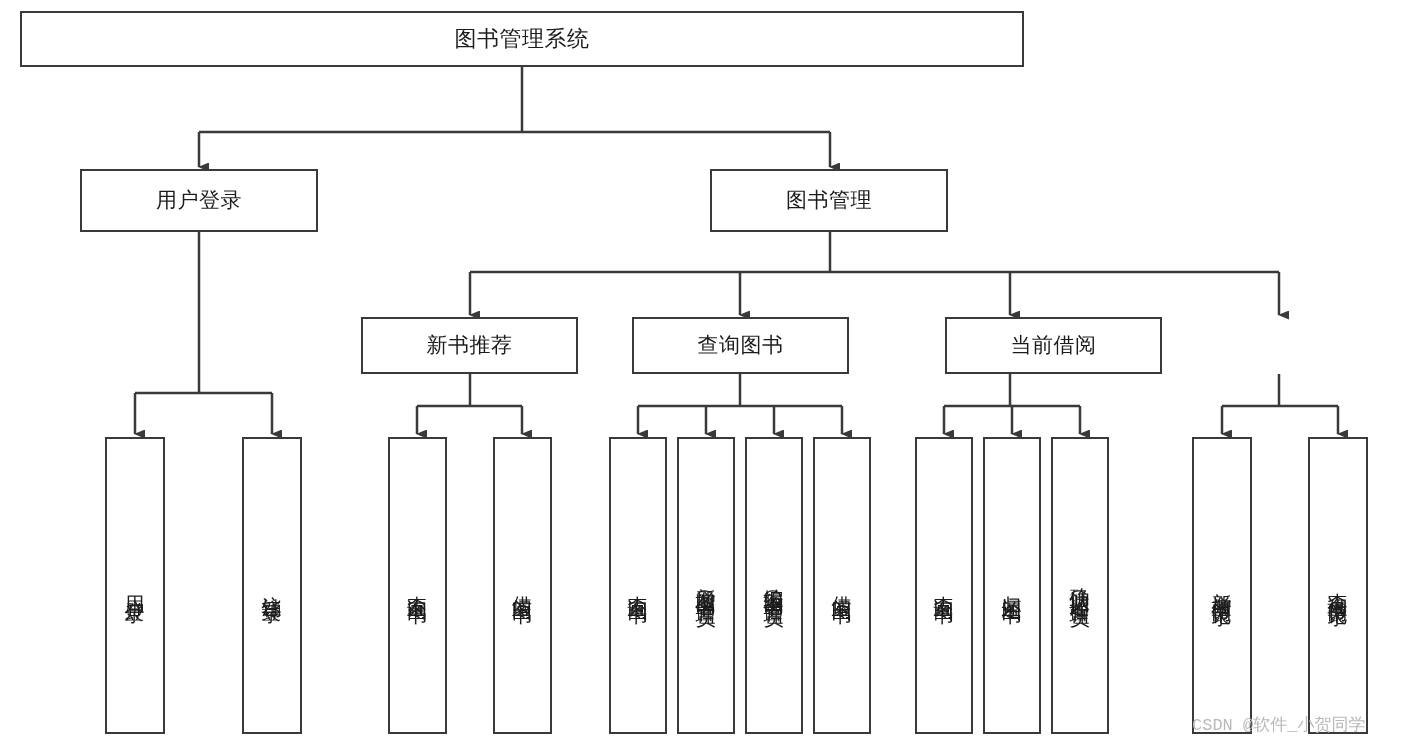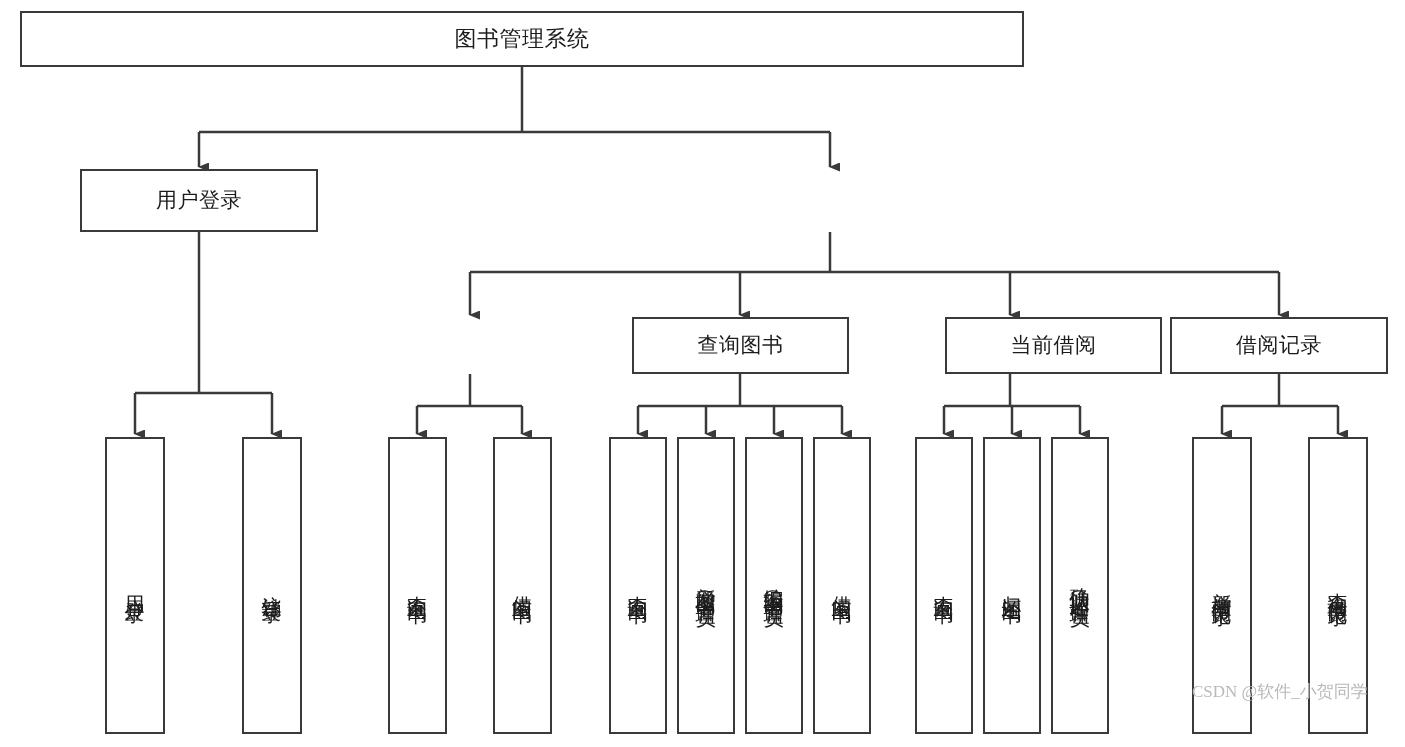--- a/index.html
+++ b/index.html
@@ -63,26 +63,26 @@
     text-orientation: upright;
     font-size: 20px;
     letter-spacing: 3px;
     line-height: 1;
     white-space: nowrap;
     max-height: 100%;
   }
   .watermark {
     position: absolute;
     left: 1192px;
-    top: 680px;
+    top: 713px;
     font-size: 17px;
     color: #b9b9b9;
     white-space: nowrap;
     z-index: 5;
-    font-family: Liberation Serif, serif;
+    font-family: Liberation Mono, monospace;
   }
 </style>
 </head>
 <body>
 
 <div id="canvas">
 
   <svg id="edges" viewBox="0 0 1405 747" width="1405" height="747" xmlns="http://www.w3.org/2000/svg">
     <defs>
       <marker id="arw" markerWidth="9" markerHeight="11" refX="4.5" refY="10" orient="auto" markerUnits="userSpaceOnUse">
@@ -133,30 +133,33 @@
     </g>
   </svg>
 
   <div class="node horiz root" style="left:20px; top:11px; width:1004px; height:56px;">
     <span class="node-label">图书管理系统</span>
   </div>
 
   <div class="node horiz" style="left:80px; top:169px; width:238px; height:63px;">
     <span class="node-label">用户登录</span>
   </div>
-
+  <div class="node horiz" style="left:710px; top:169px; width:238px; height:63px;">
+    <span class="node-label">图书管理</span>
+  </div>
+
+  <div class="node horiz" style="left:361px; top:317px; width:217px; height:57px;">
+    <span class="node-label">新书推荐</span>
+  </div>
   <div class="node horiz" style="left:632px; top:317px; width:217px; height:57px;">
     <span class="node-label">查询图书</span>
   </div>
   <div class="node horiz" style="left:901px; top:317px; width:217px; height:57px;margin-left:44px;">
     <span class="node-label">当前借阅</span>
   </div>
-  <div class="node horiz" style="left:1170px; top:317px; width:218px; height:57px;">
-    <span class="node-label">借阅记录</span>
-  </div>
 
   <div class="node vert" style="left:105px; top:437px; width:60px; height:297px;">
     <span class="node-label">用户登录</span>
   </div>
   <div class="node vert" style="left:242px; top:437px; width:60px; height:297px;">
     <span class="node-label">注销登录</span>
   </div>
 
   <div class="node vert" style="left:388px; top:437px; width:59px; height:297px;">
     <span class="node-label">查询图书</span>

